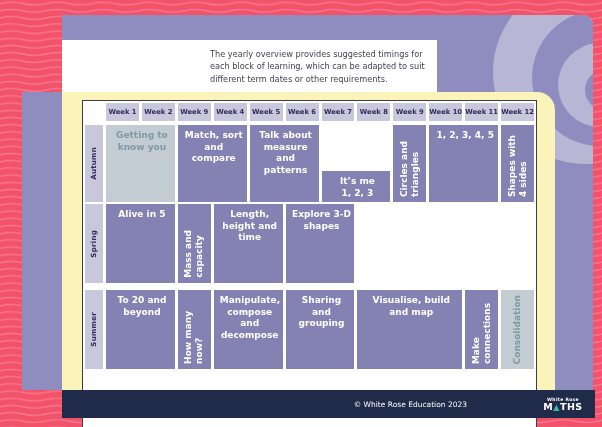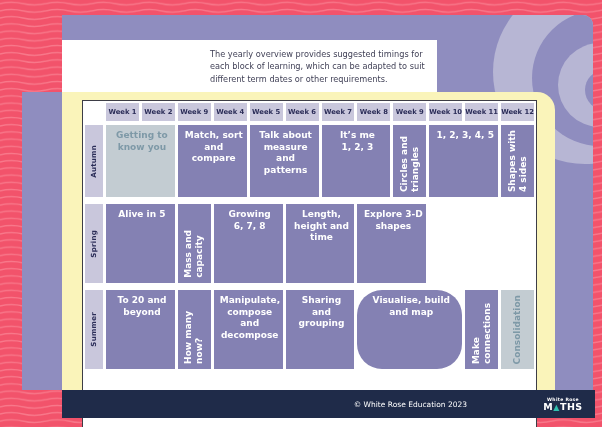--- a/index.html
+++ b/index.html
@@ -114,37 +114,35 @@
           </div>
           <div class="cell c-light horiz" style="grid-column: span 2;">Getting to
 know you</div>
           <div class="cell c-purple horiz" style="grid-column: span 2;">Match, sort
 and
 compare</div>
           <div class="cell c-purple horiz" style="grid-column: span 2;">Talk about
 measure
 and
 patterns</div>
-          <div class="cell c-purple horiz" style="grid-column: span 2;">It’s me
+          <div class="cell c-purple horiz" style="grid-column: span 2; margin-top: 46px;">It’s me
 1, 2, 3</div>
           <div class="cell c-purple vert" style="grid-column: span 1;"><span>Circles and
 triangles</span></div>
           <div class="cell c-purple horiz" style="grid-column: span 2;">1, 2, 3, 4, 5</div>
           <div class="cell c-purple vert" style="grid-column: span 1;"><span>Shapes with
 4 sides</span></div>
         </div>
         <div class="trow term-row" style="height: 79px;">
           <div class="term-cell">
             <span>Spring</span>
           </div>
           <div class="cell c-purple horiz" style="grid-column: span 2;">Alive in 5</div>
           <div class="cell c-purple vert" style="grid-column: span 1;"><span>Mass and
 capacity</span></div>
-          <div class="cell c-purple horiz" style="grid-column: span 2;">Growing
-6, 7, 8</div>
           <div class="cell c-purple horiz" style="grid-column: span 2;">Length,
 height and
 time</div>
           <div class="cell c-purple horiz" style="grid-column: span 2;">Explore 3-D
 shapes</div>
         </div>
         <div class="trow term-row" style="height: 79px;">
           <div class="term-cell">
             <span>Summer</span>
           </div>
@@ -152,21 +150,21 @@
 beyond</div>
           <div class="cell c-purple vert" style="grid-column: span 1;"><span>How many
 now?</span></div>
           <div class="cell c-purple horiz" style="grid-column: span 2;">Manipulate,
 compose
 and
 decompose</div>
           <div class="cell c-purple horiz" style="grid-column: span 2;">Sharing
 and
 grouping</div>
-          <div class="cell c-purple horiz" style="grid-column: span 3; border-radius: 25px;">Visualise, build
+          <div class="cell c-purple horiz" style="grid-column: span 3;">Visualise, build
 and map</div>
           <div class="cell c-purple vert" style="grid-column: span 1;"><span>Make
 connections</span></div>
           <div class="cell c-light vert" style="grid-column: span 1;"><span>Consolidation</span></div>
         </div>
       </div>
   </div>
 
   <div class="footer">
     <div class="copyright">© White Rose Education 2023</div>

